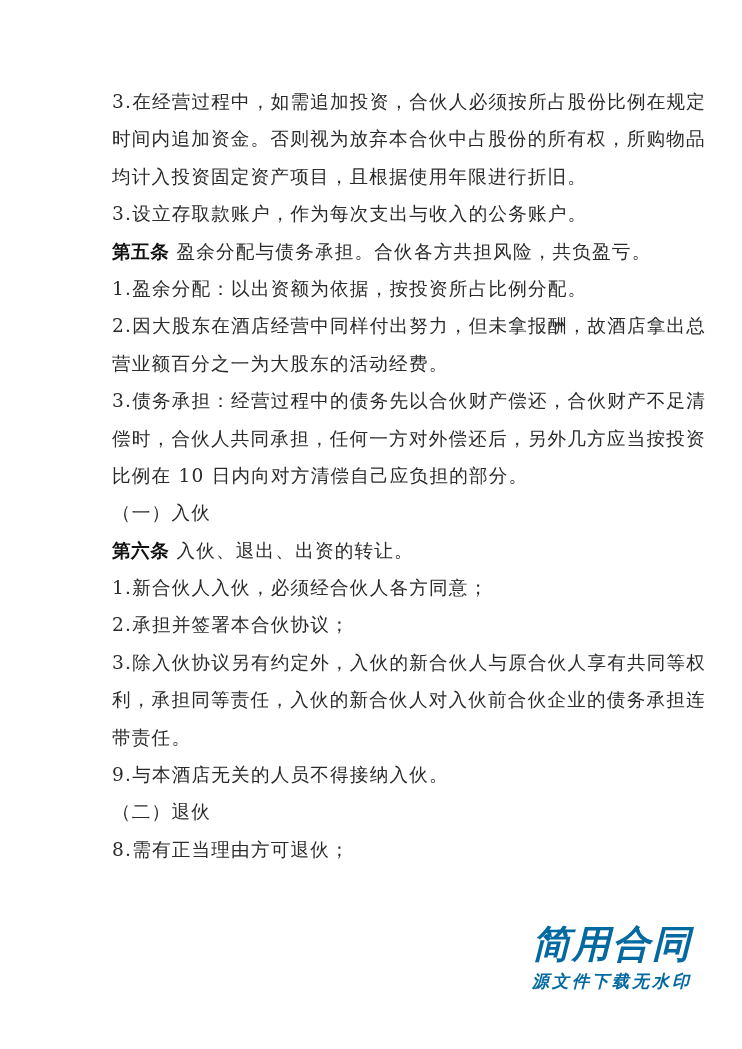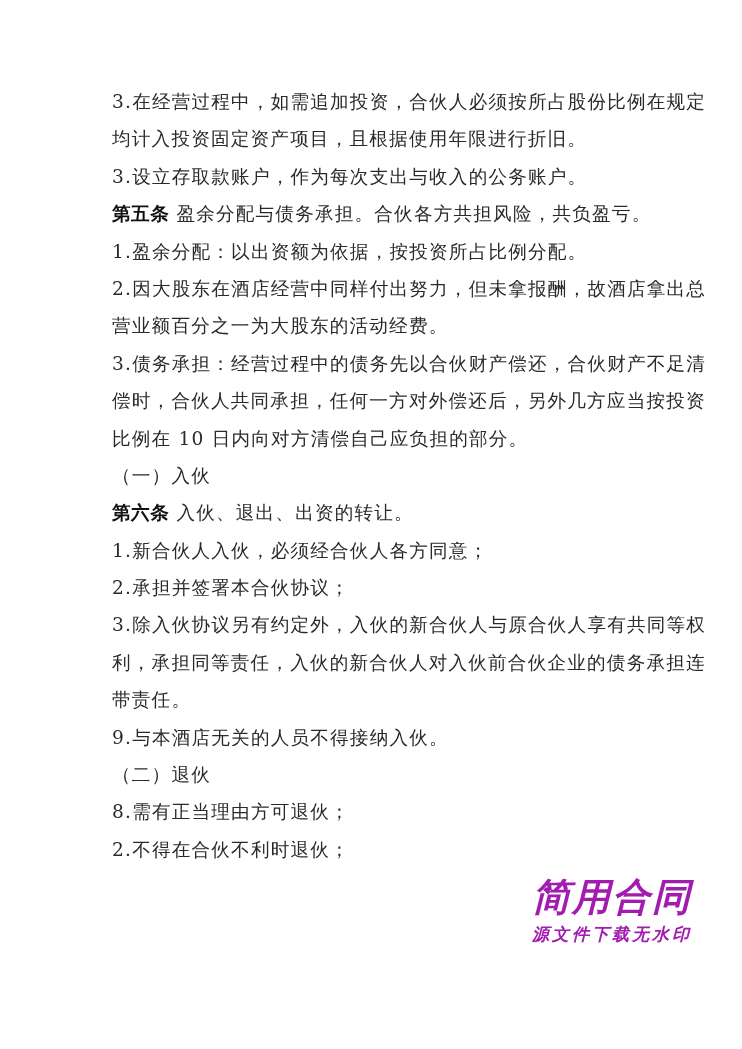--- a/index.html
+++ b/index.html
@@ -2,48 +2,48 @@
 <html><head>
 <meta charset="utf-8">
 <style>
   html, body { margin: 0; padding: 0; background: #ffffff; }
   body { width: 742px; height: 1049px; position: relative; overflow: hidden;
          font-family: "DejaVu Serif", "Liberation Serif", serif; color: #2a2a2a; }
   .page { position: absolute; left: 112px; top: 83px; width: 520px; }
   .line { font-size: 18.6px; line-height: 37.4px; height: 37.4px; white-space: nowrap;
           letter-spacing: 1.2px; overflow: visible; }
   .bold { font-weight: bold; color: #111; letter-spacing: 0.5px; margin-top: 44px; }
-  .watermark { position: absolute; left: 512px; top: 875px; width: 200px; text-align: center;
-               font-family: "DejaVu Sans", sans-serif; color: #a21caf; font-style: italic; }
+  .watermark { position: absolute; left: 512px; top: 922px; width: 200px; text-align: center;
+               font-family: "DejaVu Sans", sans-serif; color: #0369a1; font-style: italic; }
   .wm-title { font-size: 38px; font-weight: bold; letter-spacing: 2px; line-height: 44px; }
   .wm-sub { font-size: 17px; font-weight: bold; letter-spacing: 3px; line-height: 30px; }
 </style>
 </head>
 <body>
 
 <div class="page">
   <div class="line">3.在经营过程中，如需追加投资，合伙人必须按所占股份比例在规定</div>
+  <div class="line">时间内追加资金。否则视为放弃本合伙中占股份的所有权，所购物品</div>
   <div class="line">均计入投资固定资产项目，且根据使用年限进行折旧。</div>
   <div class="line">3.设立存取款账户，作为每次支出与收入的公务账户。</div>
   <div class="line"><span class="bold">第五条</span><span> 盈余分配与债务承担。合伙各方共担风险，共负盈亏。</span></div>
   <div class="line">1.盈余分配：以出资额为依据，按投资所占比例分配。</div>
   <div class="line">2.因大股东在酒店经营中同样付出努力，但未拿报酬，故酒店拿出总</div>
   <div class="line">营业额百分之一为大股东的活动经费。</div>
   <div class="line">3.债务承担：经营过程中的债务先以合伙财产偿还，合伙财产不足清</div>
   <div class="line">偿时，合伙人共同承担，任何一方对外偿还后，另外几方应当按投资</div>
   <div class="line">比例在 10 日内向对方清偿自己应负担的部分。</div>
   <div class="line">（一）入伙</div>
   <div class="line"><span class="bold">第六条</span><span> 入伙、退出、出资的转让。</span></div>
   <div class="line">1.新合伙人入伙，必须经合伙人各方同意；</div>
   <div class="line">2.承担并签署本合伙协议；</div>
   <div class="line">3.除入伙协议另有约定外，入伙的新合伙人与原合伙人享有共同等权</div>
   <div class="line">利，承担同等责任，入伙的新合伙人对入伙前合伙企业的债务承担连</div>
   <div class="line">带责任。</div>
   <div class="line">9.与本酒店无关的人员不得接纳入伙。</div>
   <div class="line">（二）退伙</div>
   <div class="line">8.需有正当理由方可退伙；</div>
-  <div class="line">2.不得在合伙不利时退伙；</div>
 </div>
 
 <div class="watermark">
   <div class="wm-title">简用合同</div>
   <div class="wm-sub">源文件下载无水印</div>
 </div>
 
 </body></html>

